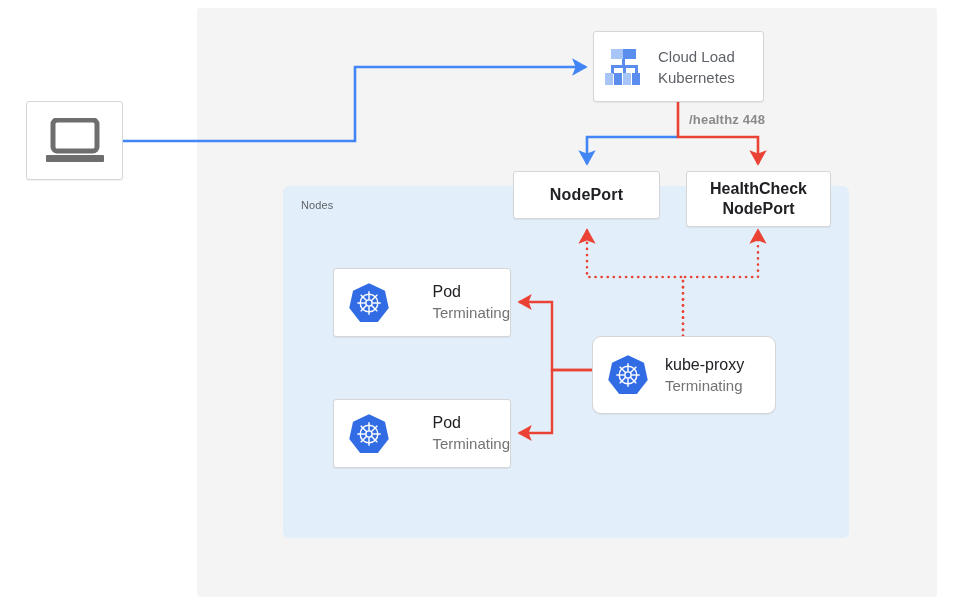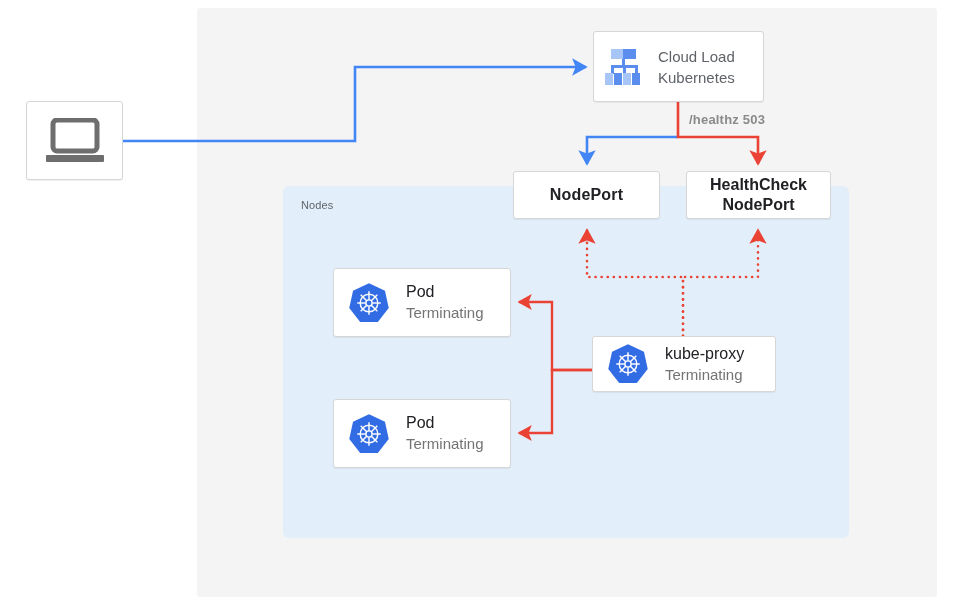--- a/index.html
+++ b/index.html
@@ -73,46 +73,46 @@
   
   .nodeport-box {
     left: 513px; top: 171px; width: 147px; height: 48px;
     display: flex; align-items: center; justify-content: center;
   }
   .nodeport-label {
     font-size: 16px; font-weight: bold; color: #202124; letter-spacing: .2px;
   }
   
   .hc-box {
-    left: 686px; top: 171px; width: 145px; height: 48px;
+    left: 686px; top: 171px; width: 145px; height: 56px;
     display: flex; align-items: center; justify-content: center;
   }
   .hc-label {
     font-size: 16px; font-weight: bold; color: #202124;
     text-align: center; line-height: 20px;
   }
   .hc-label span { display: block; white-space: nowrap; }
   
   .pod-box {
     left: 333px; width: 178px; height: 69px;
-    display: flex; align-items: center; padding-left: 14px;
+    display: flex; align-items: center; padding-left: 14px; justify-content: space-between;
   }
   .pod-box.pod-1 { top: 268px; }
   .pod-box.pod-2 { top: 399px; }
   .entity-text { margin-left: 16px; }
   .entity-title {
     font-size: 16px; color: #202124; line-height: 20px; white-space: nowrap;
   }
   .entity-sub {
     font-size: 15px; color: #737373; line-height: 21px; white-space: nowrap;
   }
   
   .kp-box {
-    left: 592px; top: 336px; width: 184px; height: 56px;
-    display: flex; align-items: center; padding-left: 14px;
+    left: 592px; top: 336px; width: 184px; height: 78px;
+    display: flex; align-items: center; padding-left: 14px; border-radius: 9px;
   }
   
   .k8s-icon { width: 42px; height: 42px; flex: 0 0 42px; }
   .laptop-icon { width: 62px; height: 46px; }
   .clb-icon { width: 42px; height: 38px; flex: 0 0 42px; }
   
   .wires { position: absolute; left: 0; top: 0; width: 953px; height: 612px; }
   
   .healthz-label {
     position: absolute;
@@ -166,21 +166,21 @@
 
     <g>
       <path d="M592,370 L552,370 L552,302 L519,302" fill="none" stroke="#EA4335" stroke-width="2.4" marker-end="url(#arrow-red)"></path>
     </g>
 
     <g>
       <path d="M592,370 L552,370 L552,433 L519,433" fill="none" stroke="#EA4335" stroke-width="2.4" marker-end="url(#arrow-red)"></path>
     </g>
   </svg>
 
-  <div class="healthz-label">/healthz 503</div>
+  <div class="healthz-label">/healthz 448</div>
 
   <div class="card client-box">
     <svg class="laptop-icon" viewBox="0 0 62 46">
       <rect x="9" y="2" width="44" height="31" rx="4" ry="4" fill="none" stroke="#6e6e6e" stroke-width="5"></rect>
       <rect x="2" y="37" width="58" height="7" rx="1" ry="1" fill="#6e6e6e"></rect>
     </svg>
   </div>
 
   <div class="card clb-box">
     <svg class="clb-icon" viewBox="0 0 42 38">

